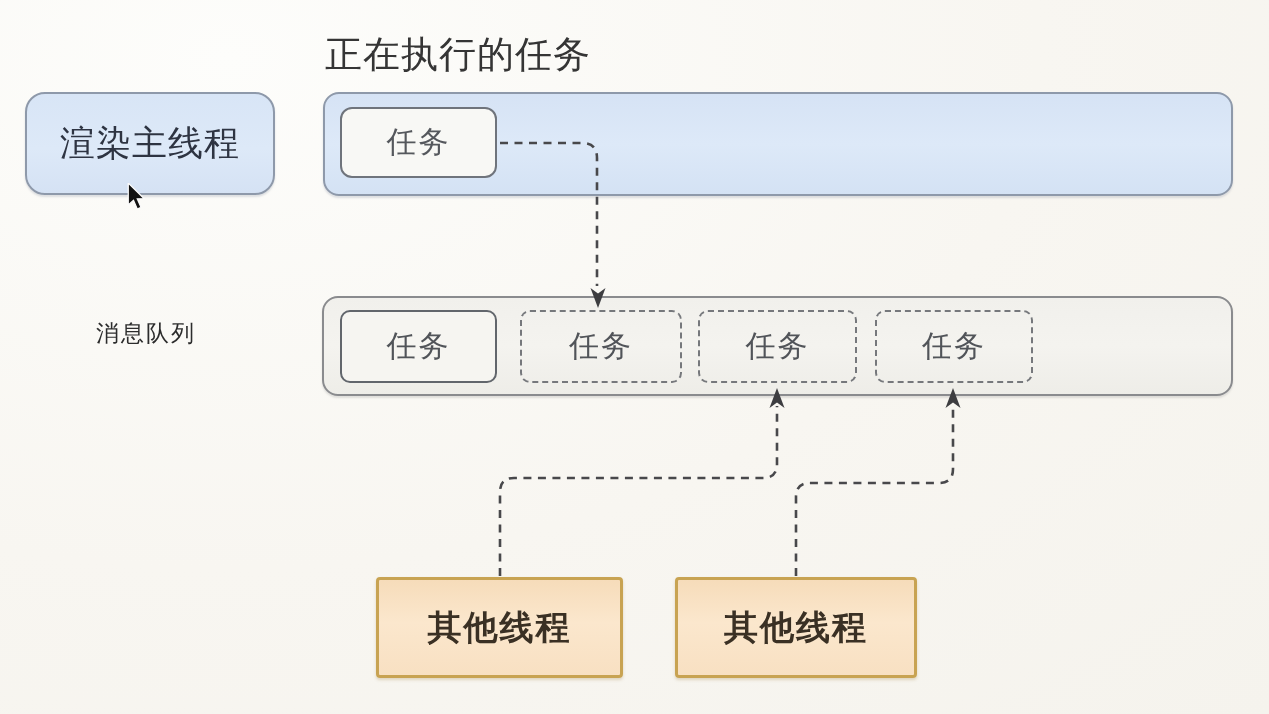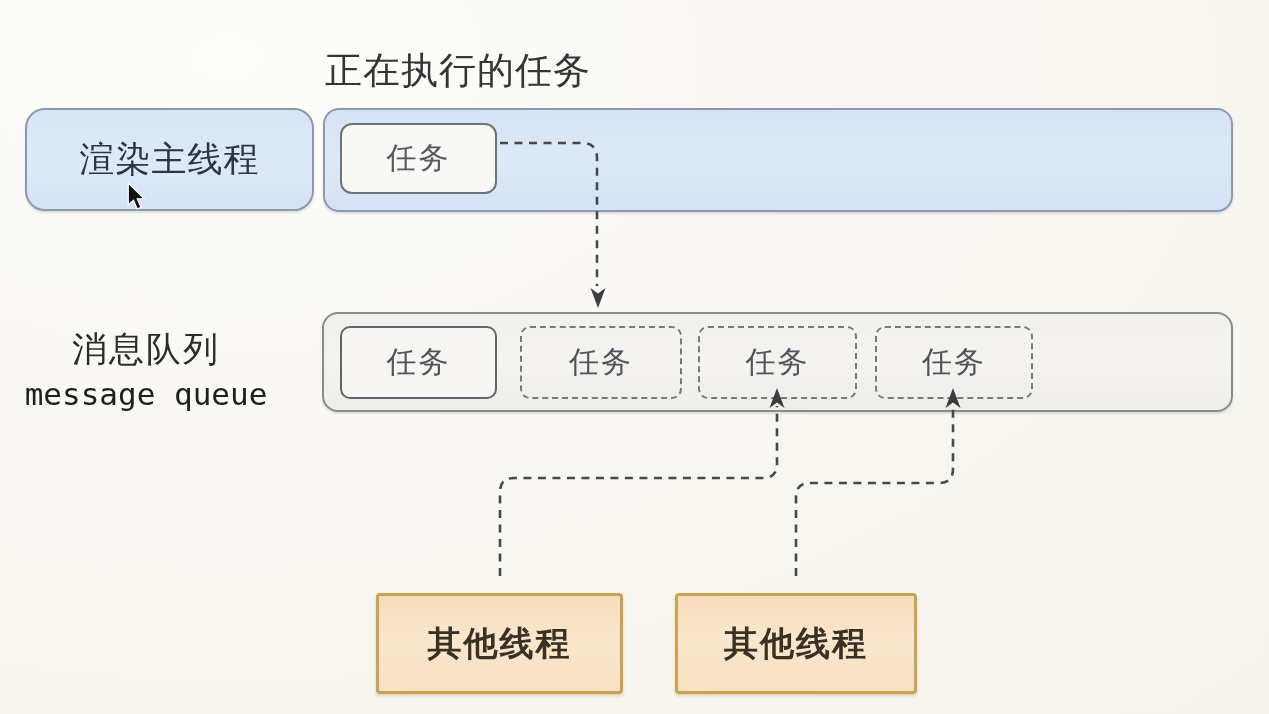--- a/index.html
+++ b/index.html
@@ -6,31 +6,31 @@
   body{
     width:1269px;height:714px;overflow:hidden;
     background:#f8f6f1;
     font-family:"Liberation Sans","DejaVu Sans",sans-serif;
     position:relative;
   }
   .canvas{
     position:absolute;left:0;top:0;width:1269px;height:714px;
     background:radial-gradient(ellipse at 18% 8%, #fdfdfb 0%, #f8f6f1 55%, #f5f3ed 100%);
   }
-  .abs{position:absolute;box-sizing:border-box;margin-top:16px;}
+  .abs{position:absolute;box-sizing:border-box;}
   .center{display:flex;align-items:center;justify-content:center;}
 
   .diagram-title{
     left:325px;top:30px;width:270px;height:44px;
     font-size:37px;font-weight:500;color:#353535;letter-spacing:1px;
     white-space:nowrap;
   }
 
   .main-thread-box{
-    left:25px;top:92px;width:289px;height:103px;
+    left:25px;top:92px;width:250px;height:103px;
     background:linear-gradient(180deg,#d8e5f6 0%,#dde9f8 55%,#d5e2f4 100%);
     border:2.5px solid #8e99aa;border-radius:20px;
     box-shadow:0 2px 2px rgba(130,140,160,.25);
     font-size:35px;font-weight:500;color:#2e3442;letter-spacing:1px;
   }
 
   .executing-bar{
     left:323px;top:92px;width:910px;height:104px;
     background:linear-gradient(180deg,#d6e3f5 0%,#dde9f8 50%,#d4e2f4 100%);
     border:2.5px solid #8e99aa;border-radius:16px;
@@ -38,21 +38,21 @@
   }
   .executing-task{
     left:340px;top:107px;width:157px;height:71px;
     background:#f8f8f5;
     border:2.5px solid #6f747c;border-radius:12px;
     font-size:30px;color:#55585d;letter-spacing:2px;
   }
 
   .queue-label-zh{
     left:40px;top:312px;width:212px;height:42px;
-    font-size:35px;font-weight:500;color:#2c2c2c;letter-spacing:2px;
+    font-size:23px;font-weight:500;color:#2c2c2c;letter-spacing:2px;
   }
   .queue-label-en{
     left:0px;top:358px;width:292px;height:40px;
     font-family:"DejaVu Sans Mono","Liberation Mono",monospace;
     font-size:31px;color:#1f1f1f;
   }
 
   .queue-bar{
     left:322px;top:296px;width:911px;height:100px;
     background:linear-gradient(180deg,#f1f0ec 0%,#f4f3ef 50%,#eeede8 100%);
@@ -100,21 +100,20 @@
   <div class="abs center main-thread-box">
     <span>渲染主线程</span>
   </div>
 
   <div class="abs executing-bar"></div>
   <div class="abs center executing-task">
     <span>任务</span>
   </div>
 
   <div class="abs center queue-label-zh">消息队列</div>
-  <div class="abs center queue-label-en">message queue</div>
 
   <div class="abs queue-bar"></div>
   <div class="abs center queue-task solid">
     <span>任务</span>
   </div>
   <div class="abs center queue-task dashed d1">
     <span>任务</span>
   </div>
   <div class="abs center queue-task dashed d2">
     <span>任务</span>

